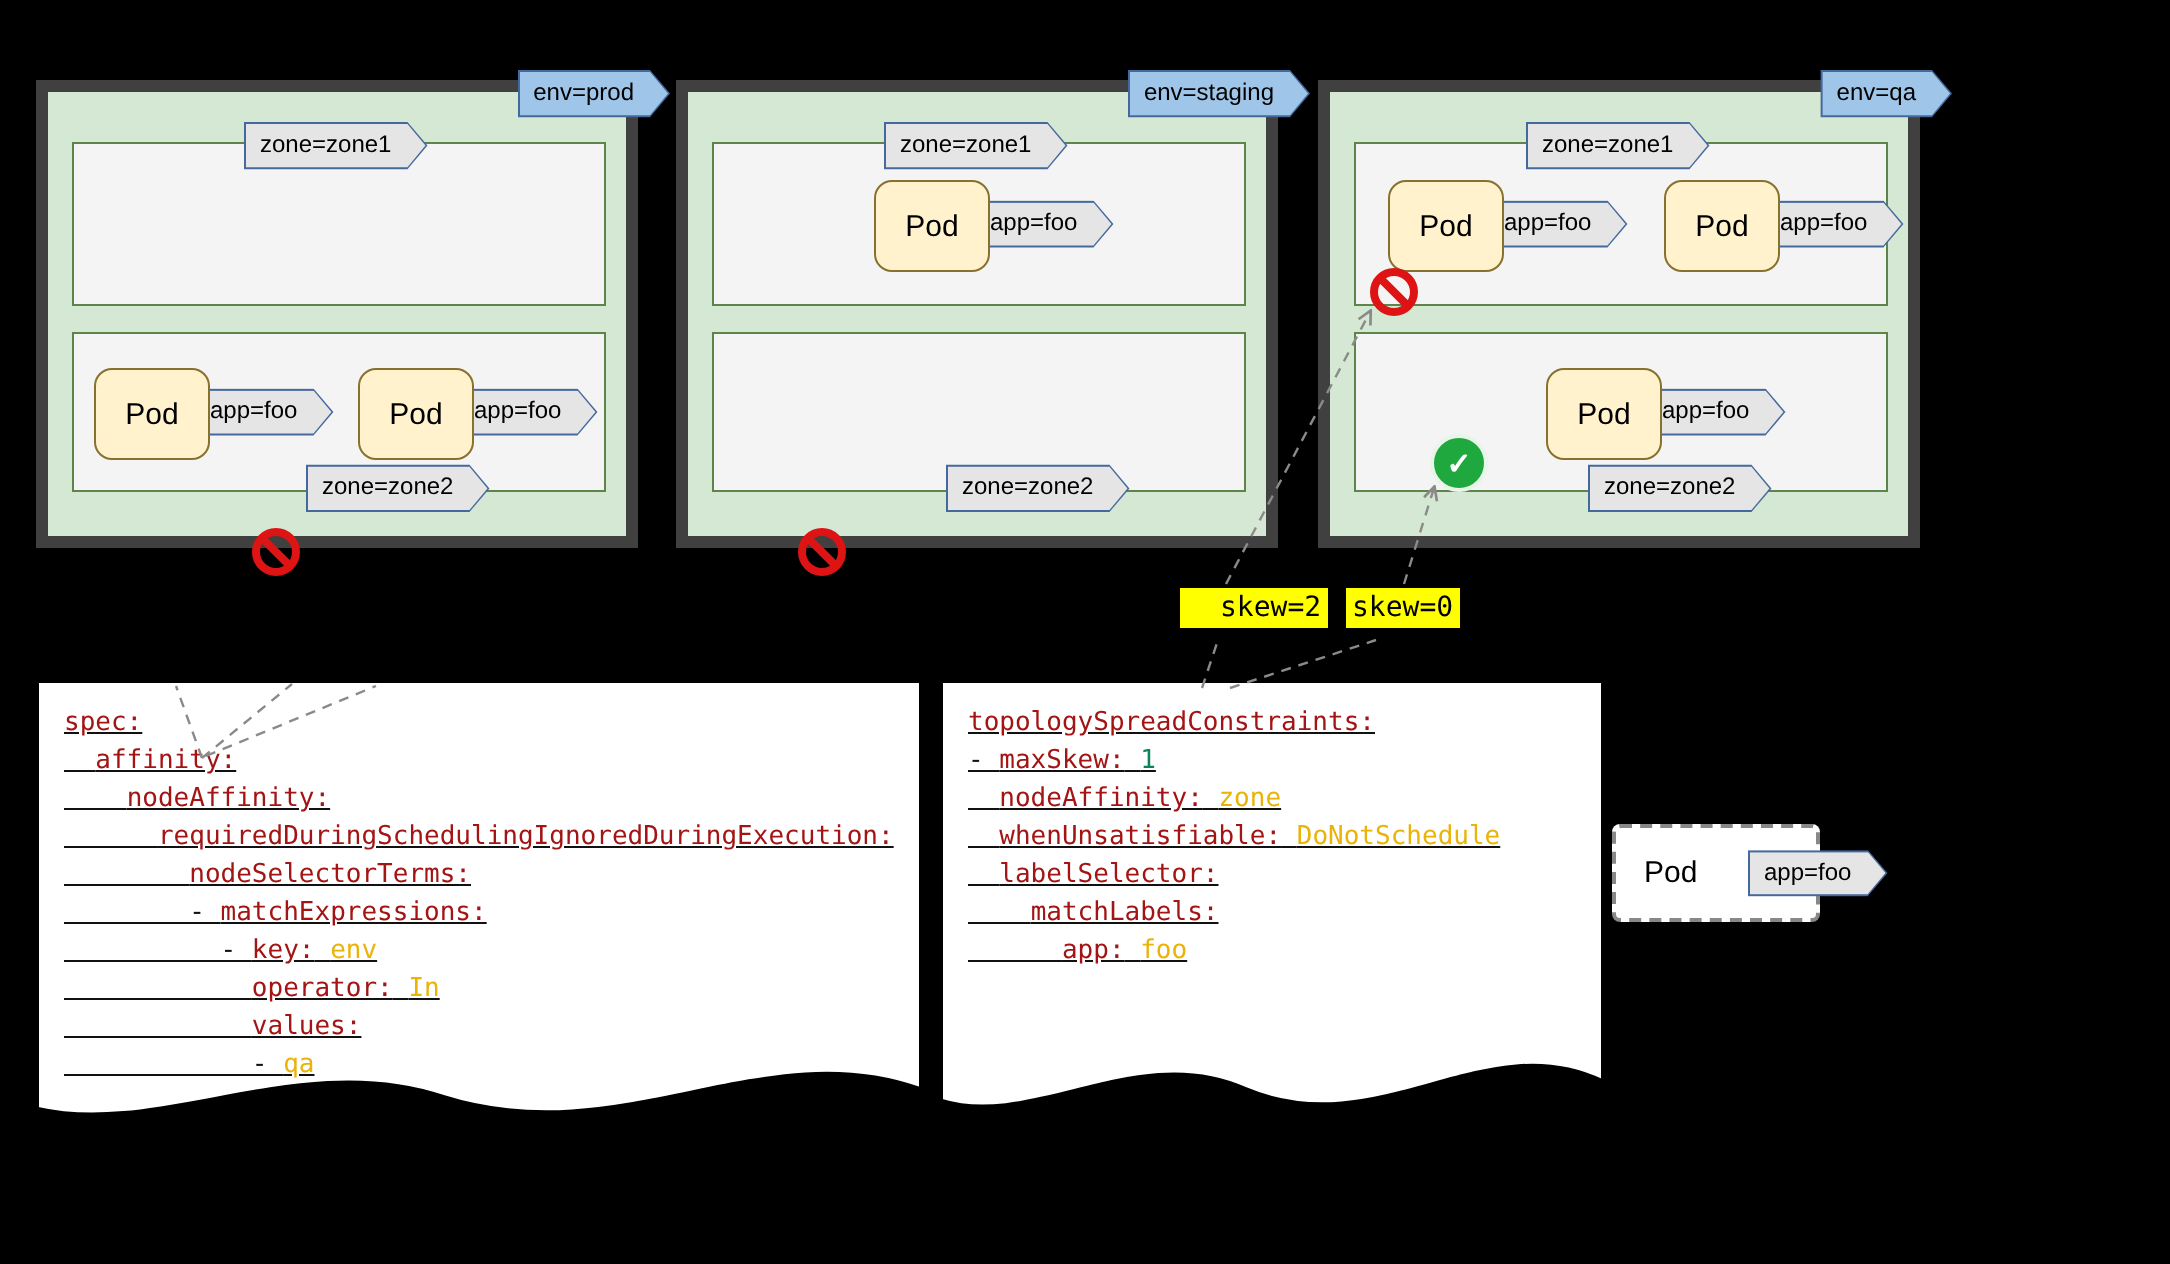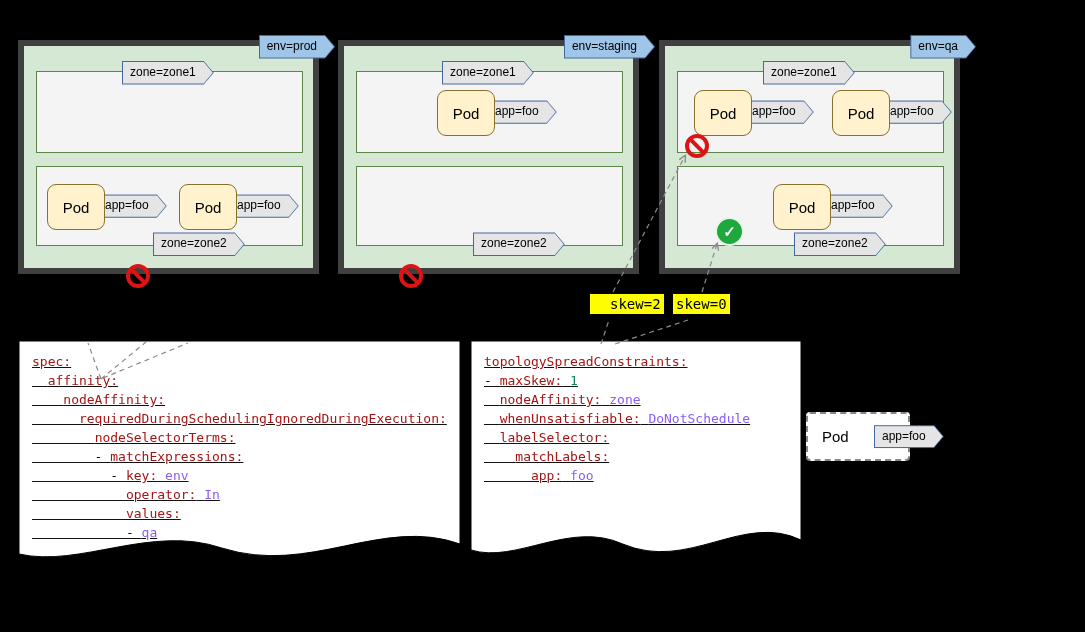--- a/index.html
+++ b/index.html
@@ -25,21 +25,21 @@
   .no-sym::after{content:"";position:absolute;left:2px;top:10px;width:20px;height:4px;background:#de1313;transform:rotate(45deg);}
   .check-sym{position:absolute;width:25px;height:25px;background:#1fa83d;border:2px solid #e8f5e9;border-radius:50%;z-index:6;display:flex;align-items:center;justify-content:center;}
   .check-sym::before{content:"✓";color:#fff;font-size:15px;font-weight:bold;}
 
   .skew{position:absolute;background:#ffff00;color:#000;font-size:14px;font-family:"DejaVu Sans Mono",monospace;padding:2px 3px;z-index:4;}
 
   .doc{position:absolute;z-index:3;}
   .doc svg{position:absolute;left:0;top:0;overflow:visible;}
   .doc pre{position:relative;margin:0;padding:12px 0 0 14px;font-family:"DejaVu Sans Mono",monospace;font-size:13px;line-height:19px;color:#111;text-decoration:underline;}
   .tk-k{color:#a31515;}
-  .tk-v{color:#8b5cf6;}
+  .tk-v{color:#eab308;}
   .tk-n{color:#098658;}
   .tk-p{color:#111;}
 
   .incoming-pod{position:absolute;left:806px;top:412px;width:100px;height:45px;background:#fff;border:2px dashed #888;border-radius:4px;z-index:3;display:flex;align-items:center;}
   .incoming-pod .pod-name{padding-left:14px;font-size:15px;color:#000;}
   .incoming-pod .tag{position:absolute;left:66px;top:50%;transform:translateY(-50%);}
 
   #connectors{position:absolute;left:0;top:0;z-index:40;pointer-events:none;}
 </style>
 </head>

